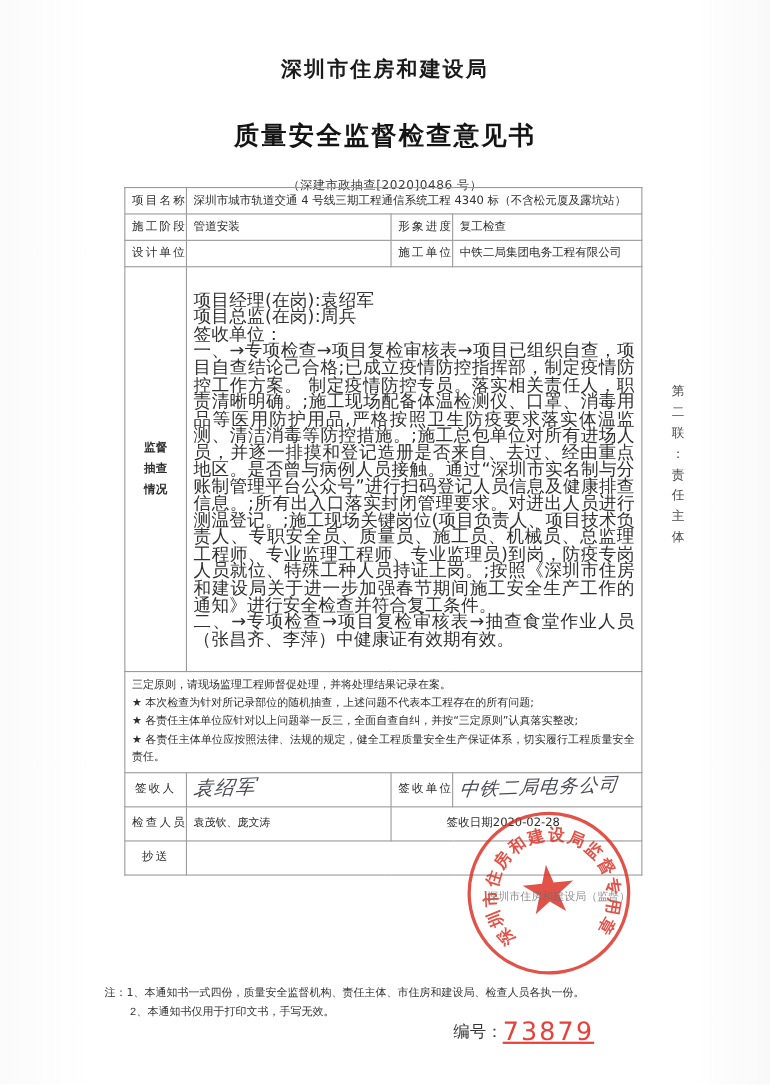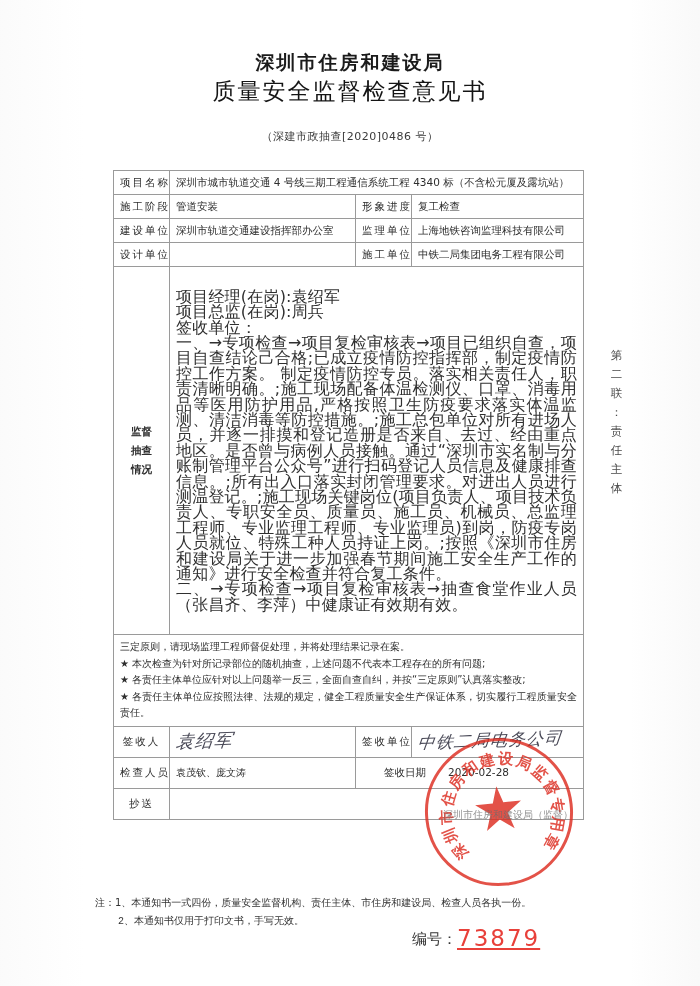--- a/index.html
+++ b/index.html
@@ -26,23 +26,24 @@
     text-align: center;
     font-size: 19px;
     font-weight: bold;
     letter-spacing: 2px;
     color: #1b1b1b;
     padding-top: 50px;
   }
   .doc-title {
     text-align: center;
     font-size: 23px;
-    font-weight: normal;
+    font-weight: bold;
     letter-spacing: 2px;
     color: #141414;
+    margin-top: 32px;
   }
   .doc-number {
     text-align: center;
     font-size: 11px;
     color: #3a3a3a;
     margin-top: 22px;
     letter-spacing: 0.5px;
   }
 
   
@@ -251,26 +252,20 @@
       <tbody>
         <tr>
           <td class="lab">项目名称</td>
           <td class="val" colspan="3">深圳市城市轨道交通 4 号线三期工程通信系统工程 4340 标（不含松元厦及露坑站）</td>
         </tr>
         <tr>
           <td class="lab">施工阶段</td>
           <td class="val">管道安装</td>
           <td class="lab">形象进度</td>
           <td class="val">复工检查</td>
-        </tr>
-        <tr>
-          <td class="lab">建设单位</td>
-          <td class="val">深圳市轨道交通建设指挥部办公室</td>
-          <td class="lab">监理单位</td>
-          <td class="val">上海地铁咨询监理科技有限公司</td>
         </tr>
         <tr>
           <td class="lab">设计单位</td>
           <td class="val"></td>
           <td class="lab">施工单位</td>
           <td class="val">中铁二局集团电务工程有限公司</td>
         </tr>
 
         <tr>
           <td class="lab sidelab">
@@ -317,21 +312,21 @@
           <td class="sigval sigrow">
             <span class="handwrite">中铁二局电务公司</span>
           </td>
         </tr>
         <tr>
           <td class="lab sigrow">检查人员</td>
           <td class="sigrow">
             <span class="typed">袁茂钦、庞文涛</span>
           </td>
           <td class="sigrow datecell" colspan="2">
-            <span style="display:inline-block;width:86px;text-align:center;">签收日期</span><span>2020-02-28</span>
+            <span style="display:inline-block;width:86px;text-align:right;">签收日期</span><span>2020-02-28</span>
           </td>
         </tr>
         <tr>
           <td class="lab sigrow">抄送</td>
           <td class="sigrow" colspan="3"></td>
         </tr>
       </tbody>
     </table>
   </div>
 

